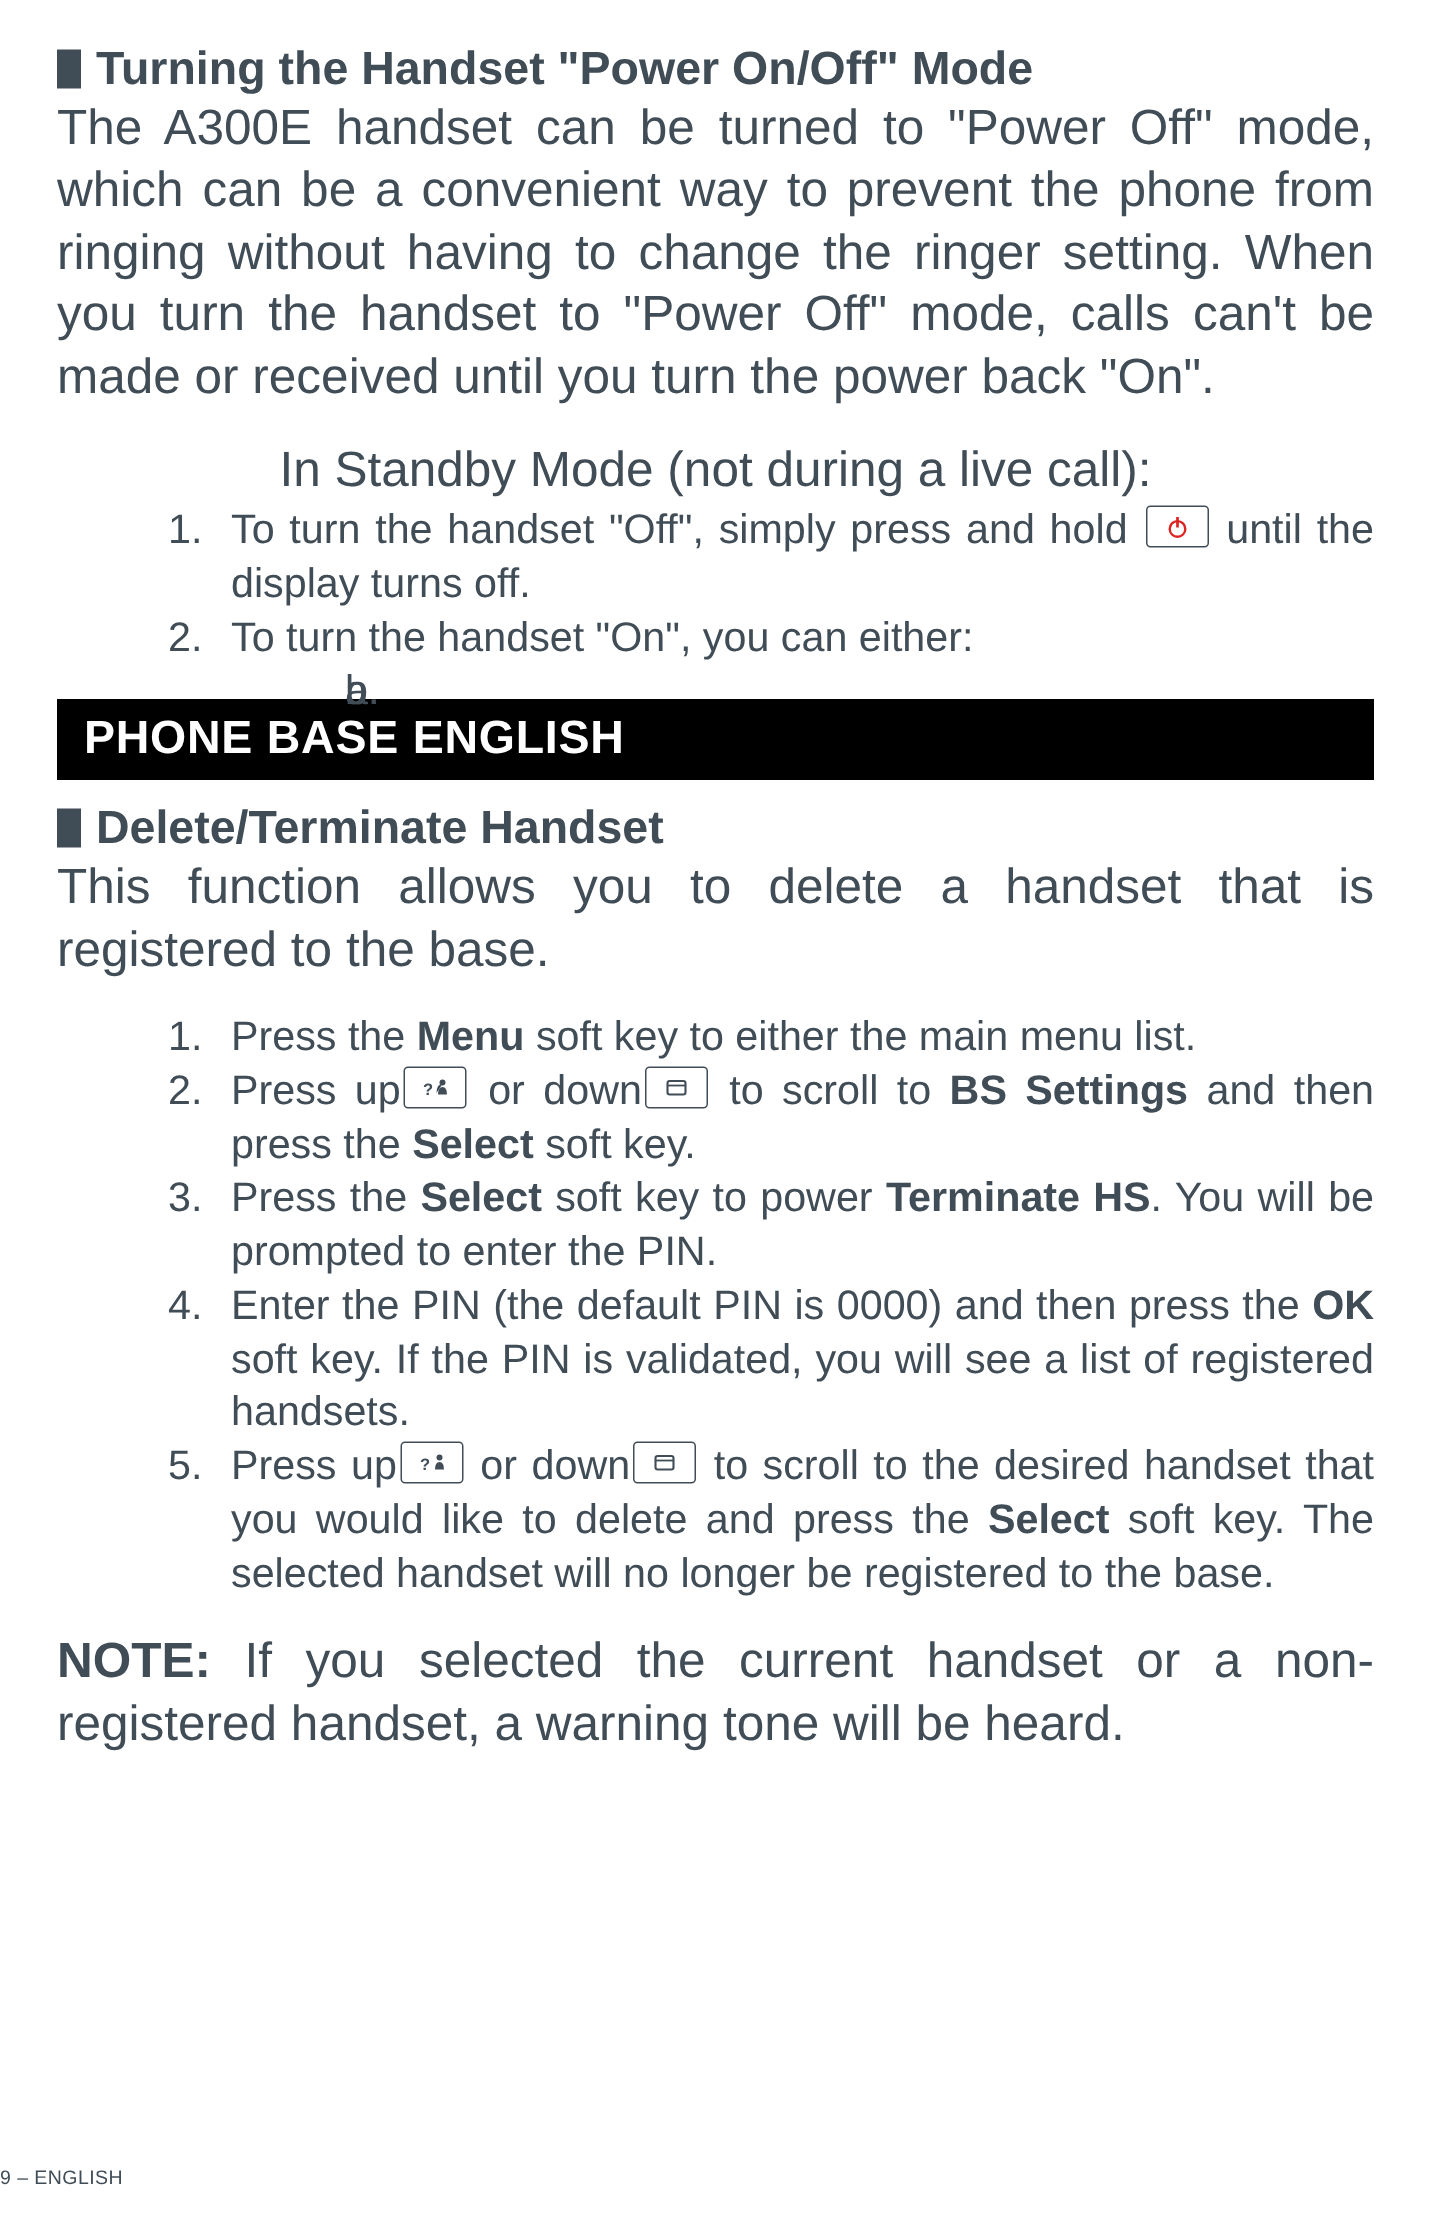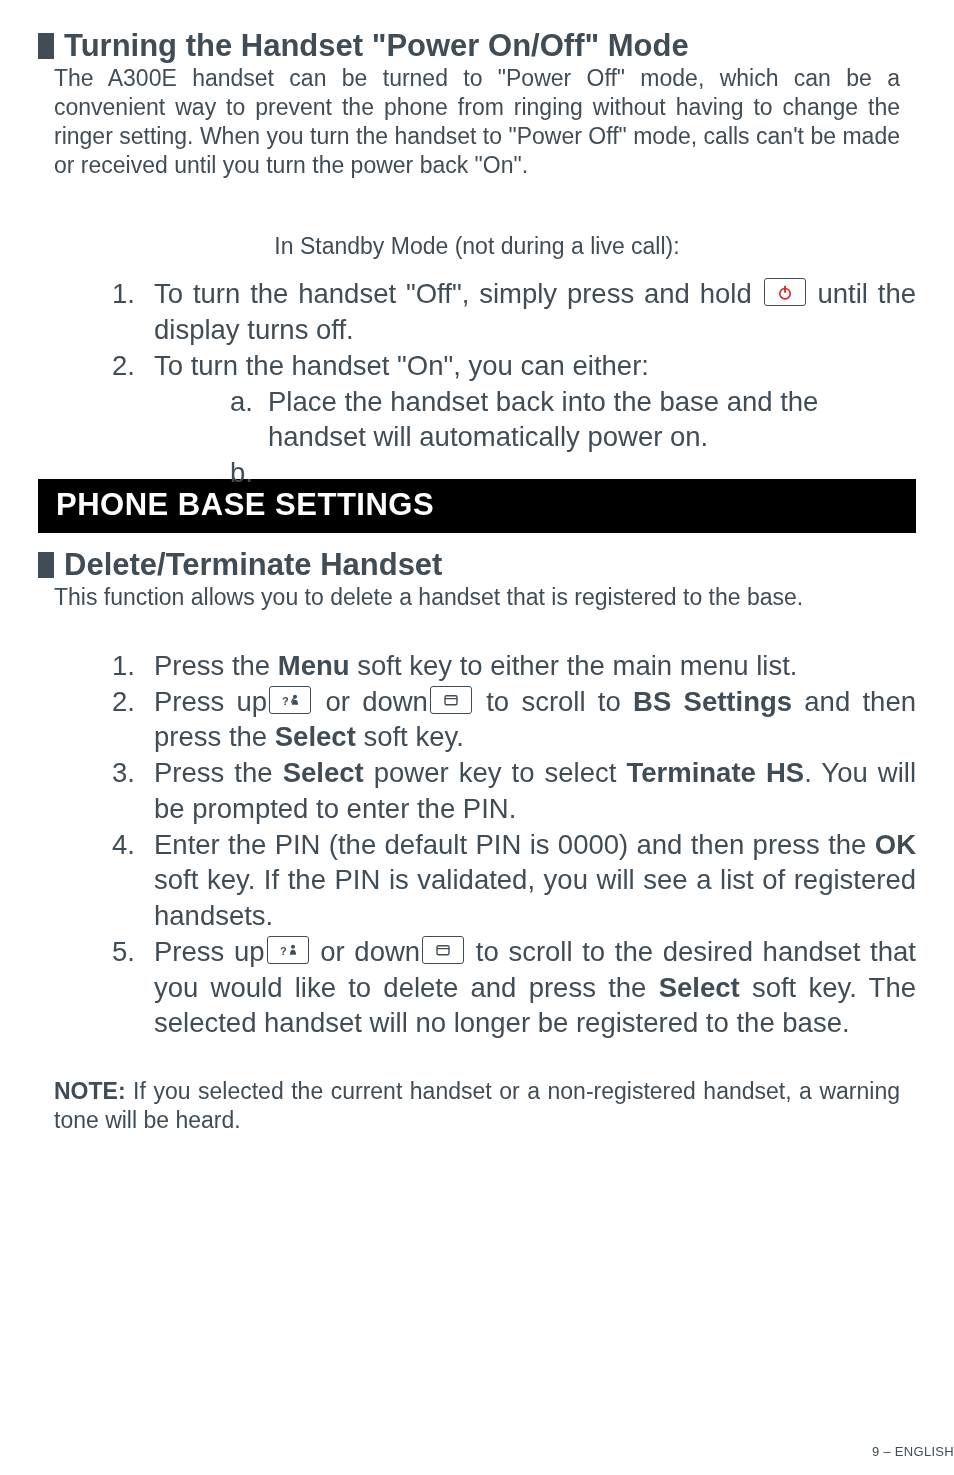--- a/index.html
+++ b/index.html
@@ -25,23 +25,23 @@
       gap: 10px;
       line-height: 1.15;
     }
     .section-heading .bullet {
       width: 16px;
       height: 26px;
       background: #414d56;
       flex-shrink: 0;
     }
     .body-text {
-      font-size: 23px;
+      font-size: 33px;
       line-height: 1.26;
-      margin: 16px;
+      margin: 0;
       color: #414d56;
       text-align: justify;
     }
     .body-text.tight-top {
       margin-top: 0;
     }
     .justify {
       text-align: justify;
     }
     .ol {
@@ -100,21 +100,21 @@
       position: absolute;
       left: 50%;
       top: 50%;
       transform: translate(-50%, -52%);
     }
     .footer {
       position: absolute;
       bottom: 16px;
       left: 0;
       right: 0;
-      text-align: right;
+      text-align: left;
       font-size: 13px;
       color: #414d56;
       letter-spacing: 0.3px;
     }
     .spacer-sm { height: 20px; }
     .indent-block { margin-top: 2px; }
   </style>
 </head>
 <body>
 
@@ -138,28 +138,27 @@
           </svg></span><span> until the display turns off.</span></span>
   </li>
   <li style="text-align:left;">
     <span class="num">2.</span>
     <span>To turn the handset "On", you can either:</span>
   </li>
 </ul>
 <ul class="ol inner">
   <li style="text-align:left;">
     <span class="num">a.</span>
-    <span>Place the handset back into the base and the handset will automatically power on.</span>
   </li>
   <li style="text-align:left;">
     <span class="num">b.</span>
   </li>
 </ul>
 
-<div class="section-bar">PHONE BASE SETTINGS</div>
+<div class="section-bar">PHONE BASE ENGLISH</div>
 
 <div class="section-heading">
   <span class="bullet"></span>
   <span>Delete/Terminate Handset</span>
 </div>
 
 <p class="body-text tight-top" style="text-align:justify;">This function allows you to delete a handset that is registered to the base.</p>
 
 <div class="spacer-sm"></div>
 
@@ -175,21 +174,21 @@
             <path d="M12 12 Q12 6 16 6 Q17.5 6 17.5 8 Q17.5 6 16 6" fill="#414d56"></path>
             <circle cx="16" cy="5" r="2" fill="#414d56"></circle>
             <path d="M13 13 Q13 8 16 8 Q19 8 19 13 Z" fill="#414d56"></path>
           </svg></span><span> or down</span><span class="icon-box"><svg width="22" height="16" viewBox="0 0 22 16">
             <rect x="5" y="4" width="12" height="9" rx="1.5" fill="none" stroke="#414d56" stroke-width="1.4"></rect>
             <line x1="5" y1="7" x2="17" y2="7" stroke="#414d56" stroke-width="1.2"></line>
           </svg></span><span> to scroll to </span><span class="bold">BS Settings</span><span> and then press the </span><span class="bold">Select</span><span> soft key.</span></span>
   </li>
   <li>
     <span class="num">3.</span>
-    <span><span>Press the </span><span class="bold">Select</span><span> power key to select </span><span class="bold">Terminate HS</span><span>.  You will be prompted to enter the PIN.</span></span>
+    <span><span>Press the </span><span class="bold">Select</span><span> soft key to power </span><span class="bold">Terminate HS</span><span>.  You will be prompted to enter the PIN.</span></span>
   </li>
   <li>
     <span class="num">4.</span>
     <span><span>Enter the PIN (the default PIN is 0000) and then press the </span><span class="bold">OK</span><span> soft key.  If the PIN is validated, you will see a list of registered handsets.</span></span>
   </li>
   <li>
     <span class="num">5.</span>
     <span><span>Press up</span><span class="icon-box"><svg width="22" height="16" viewBox="0 0 22 16">
             <text x="3" y="13" font-size="11" font-weight="bold" fill="#414d56">?</text>
             <circle cx="16" cy="5" r="2" fill="#414d56"></circle>

